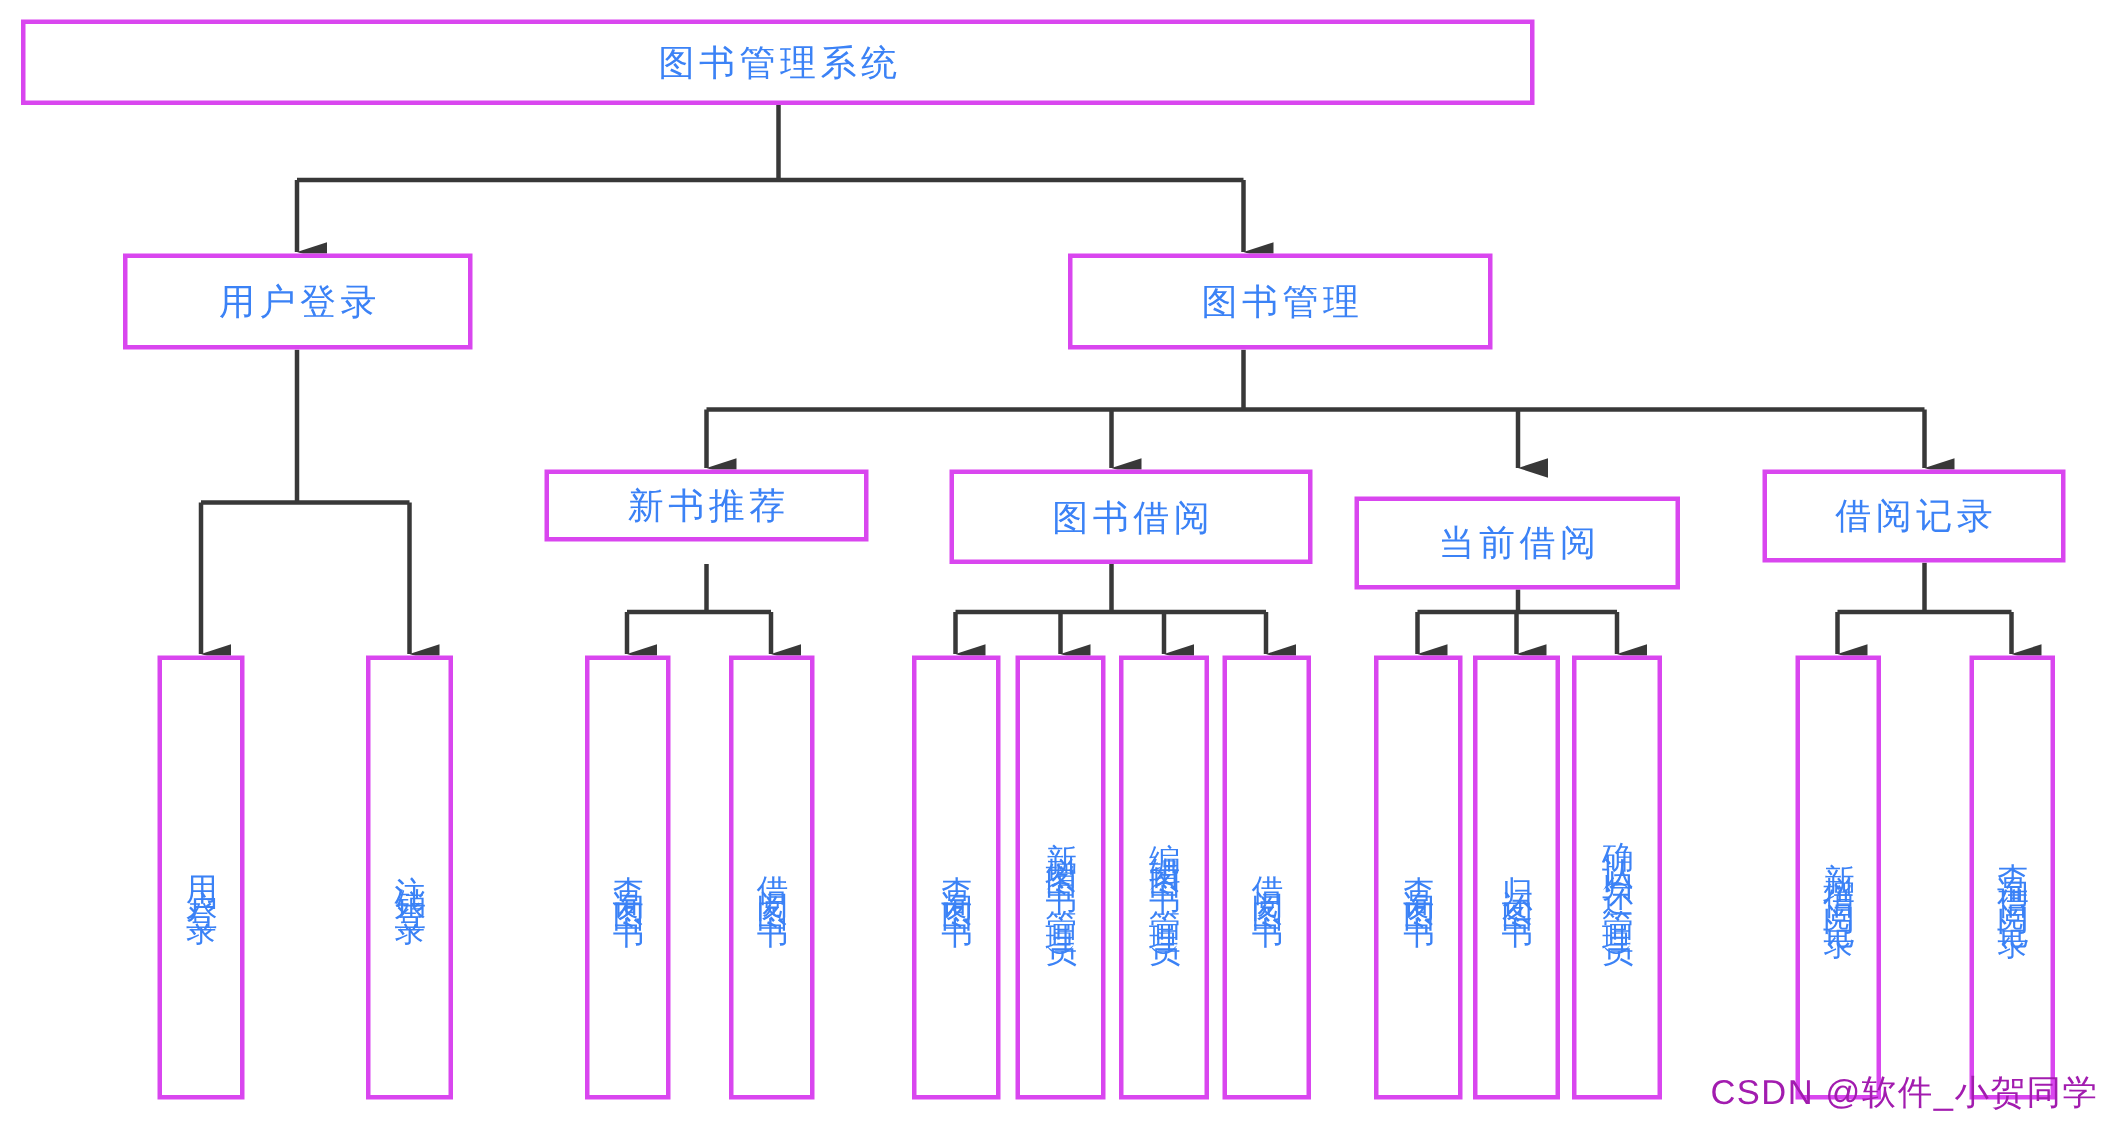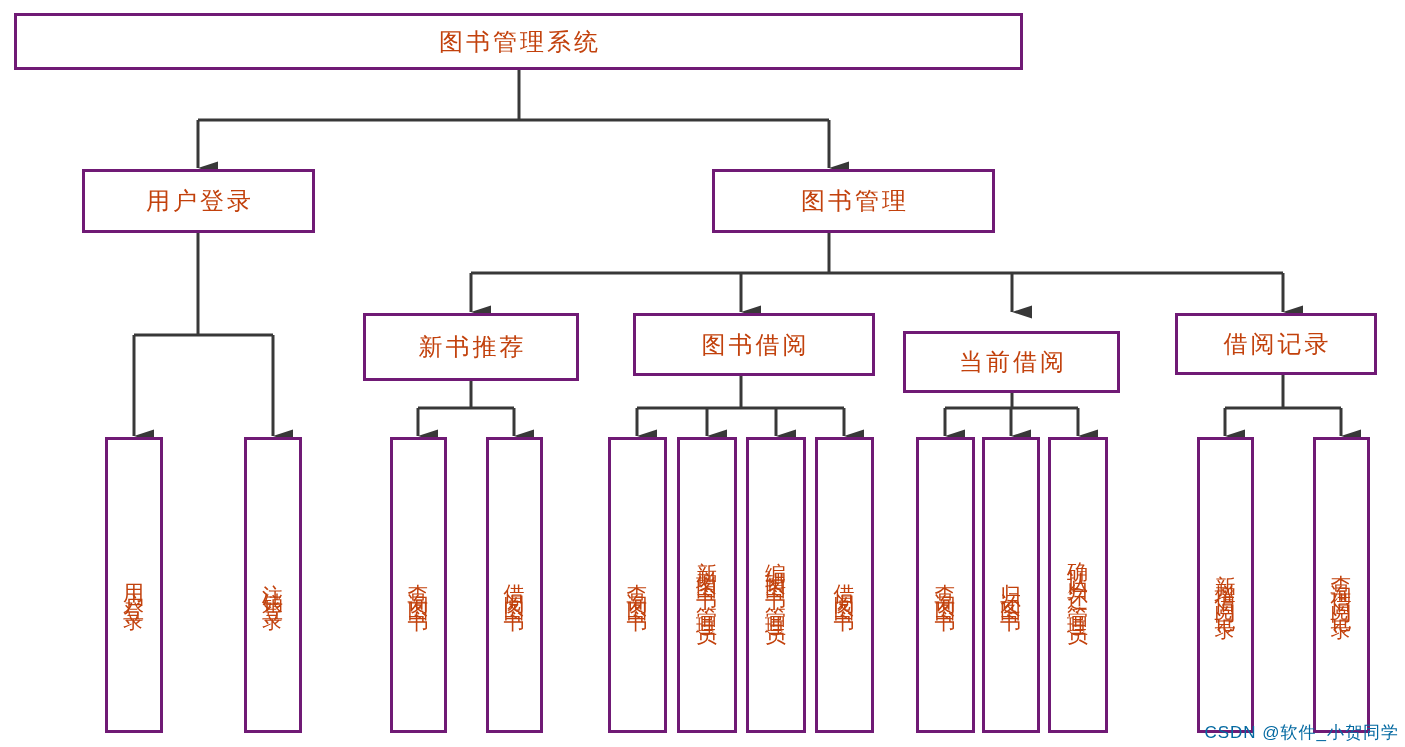--- a/index.html
+++ b/index.html
@@ -17,48 +17,49 @@
   }
   .connectors {
     position: absolute;
     left: 0;
     top: 0;
     z-index: 1;
   }
   .node {
     position: absolute;
     box-sizing: border-box;
-    border: 3px solid #701a75;
+    border: 3px solid #d946ef;
     background: #ffffff;
     display: flex;
     align-items: center;
     justify-content: center;
-    color: #c2410c;
+    color: #3b82f6;
     z-index: 2;
+    font-family: Liberation Serif, serif;
   }
   .hbox span {
     font-size: 24px;
     letter-spacing: 3px;
     white-space: nowrap;
     text-indent: 3px;
   }
   .vbox span {
     writing-mode: vertical-lr;
     text-orientation: mixed;
     font-size: 21px;
     letter-spacing: 9px;
     line-height: 1;
     white-space: nowrap;
   }
   .watermark {
     position: absolute;
     right: 6px;
     bottom: 3px;
-    font-size: 17px;
-    color: #0369a1;
+    font-size: 23px;
+    color: #a21caf;
     letter-spacing: 1px;
     z-index: 3;
     white-space: nowrap;
   }
 </style>
 </head>
 <body>
 
 <div class="canvas">
 
@@ -116,21 +117,21 @@
     <span>图书管理系统</span>
   </div>
 
   <div class="node hbox" style="left:82px;top:169px;width:233px;height:64px">
     <span>用户登录</span>
   </div>
   <div class="node hbox" style="left:712px;top:169px;width:283px;height:64px">
     <span>图书管理</span>
   </div>
 
-  <div class="node hbox" style="left:363px;top:313px;width:216px;height:68px">
+  <div class="node hbox" style="left:363px;top:313px;width:216px;height:48px">
     <span>新书推荐</span>
   </div>
   <div class="node hbox" style="left:633px;top:313px;width:242px;height:63px">
     <span>图书借阅</span>
   </div>
   <div class="node hbox" style="left:903px;top:331px;width:217px;height:62px">
     <span>当前借阅</span>
   </div>
   <div class="node hbox" style="left:1175px;top:313px;width:202px;height:62px">
     <span>借阅记录</span>

